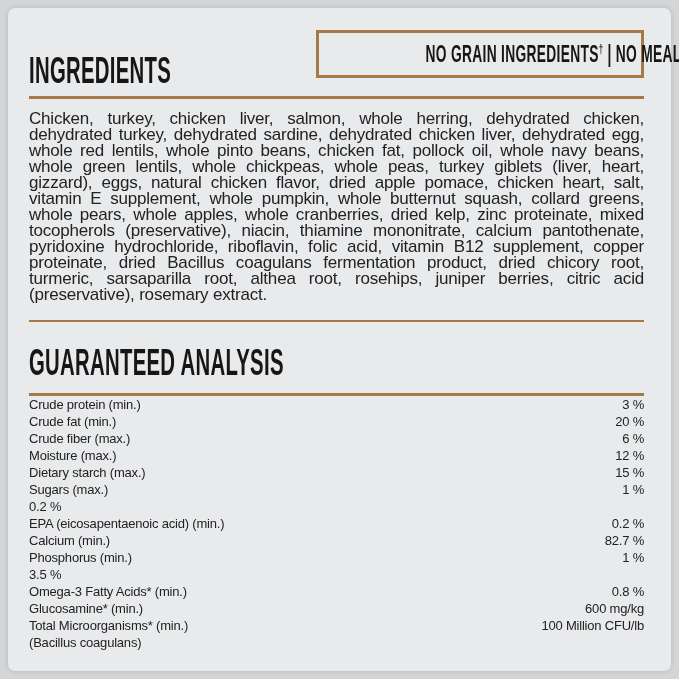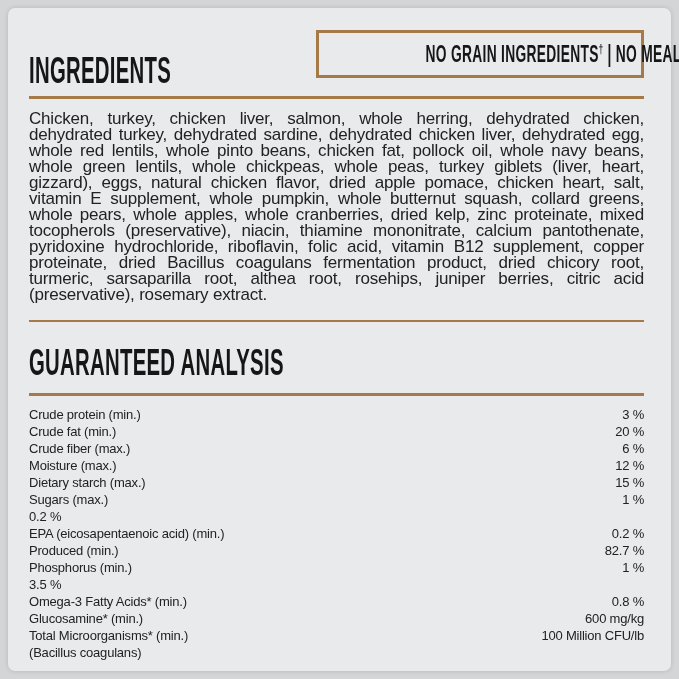--- a/index.html
+++ b/index.html
@@ -31,21 +31,21 @@
     letter-spacing:.5px;}
   .claim-text sup{font-size:13px;line-height:0;}
   
   .ingredients-text{margin-top:12px;font-size:17px;line-height:16px;
     letter-spacing:-0.2px;text-align:justify;color:var(--body);}
   .mid-divider{border-top:2px solid var(--accent);margin-top:11px;}
   .footnote{margin-top:6px;font-size:10.5px;color:var(--muted);letter-spacing:-0.1px;}
   .footnote sup{font-size:7.5px;line-height:0;}
   
   .ga-header{margin-top:22px;border-bottom:3px solid var(--accent);padding-bottom:5px;}
-  .analysis-list{margin-top:10px;}
+  .analysis-list{margin-top:0;}
   .a-row{display:flex;justify-content:space-between;align-items:baseline;
     font-size:13px;line-height:17px;letter-spacing:-0.2px;color:var(--body);}
   .a-label{text-align:left;}
   .a-value{text-align:right;white-space:nowrap;}
 </style>
 </head>
 <body>
 
 <div class="card">
 
@@ -98,21 +98,21 @@
     <div class="a-row">
       <span class="a-value">0.2 %</span>
     </div>
 
     <div class="a-row">
       <span class="a-label">EPA (eicosapentaenoic acid) (min.)</span>
       <span class="a-value">0.2 %</span>
     </div>
 
     <div class="a-row">
-      <span class="a-label">Produced (min.)</span>
+      <span class="a-label">Calcium (min.)</span>
       <span class="a-value">82.7 %</span>
     </div>
 
     <div class="a-row">
       <span class="a-label">Phosphorus (min.)</span>
       <span class="a-value">1 %</span>
     </div>
 
     <div class="a-row">
       <span class="a-value">3.5 %</span>

